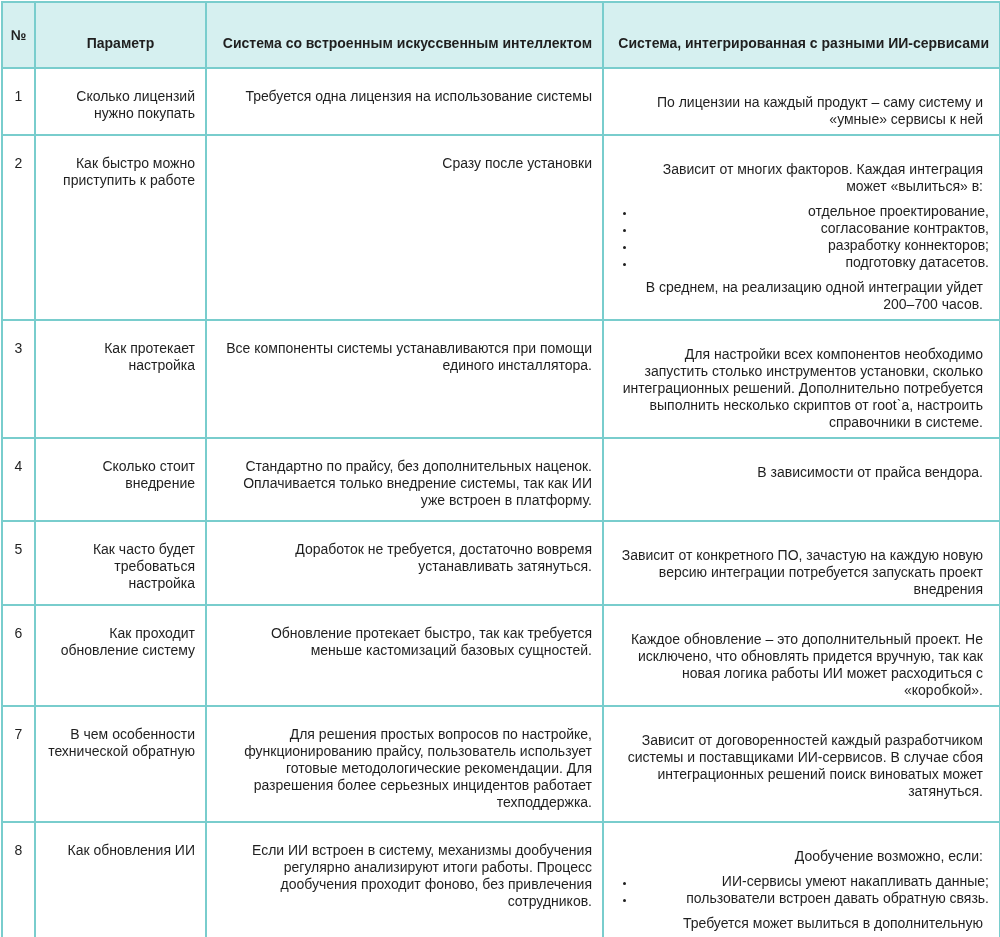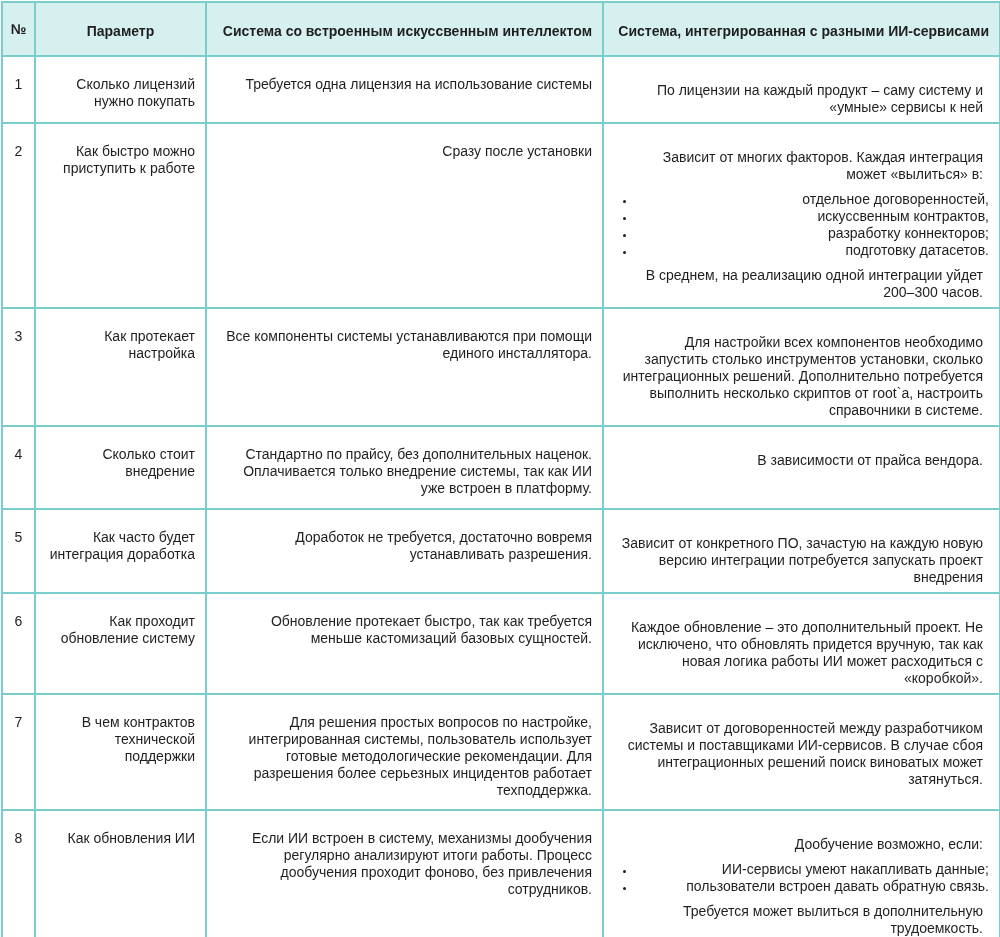--- a/index.html
+++ b/index.html
@@ -1,19 +1,19 @@
 <!DOCTYPE html>
 <html><head>
   <meta charset="utf-8">
   <style>
     html, body { margin: 0; padding: 0; background: #ffffff; }
     body { width: 1000px; height: 937px; overflow: hidden; font-family: "Liberation Sans", sans-serif; color: #1f1f1f; }
     table { border-collapse: collapse; table-layout: fixed; width: 998px; margin-left: 1px; margin-top: 1px; }
     td, th { border: 2px solid #79cdcd; vertical-align: top; font-size: 14px; line-height: 17px; padding: 0 10px; text-align: right; }
-    th { background: #d6f0f0; font-weight: bold; height: 48px; vertical-align: middle; padding-top: 4px; }
+    th { background: #d6f0f0; font-weight: bold; height: 48px; vertical-align: middle; padding-top: 16px; }
     th.c-num { text-align: center; padding: 0 4px; }
     th.c-param { text-align: center; }
     td { padding-top: 19px; }
     td.c-num { text-align: center; padding-left: 4px; padding-right: 4px; }
     p { margin: 6px; }
     ul { margin: 8px 0 8px 0; padding-left: 22px; list-style: disc; }
     ul li { margin: 0; padding-left: 2px; }
     ul li::marker { font-size: 11px; }
   </style>
 </head>
@@ -43,66 +43,66 @@
           <p>По лицензии на каждый продукт – саму систему и «умные» сервисы к ней</p>
         </td>
     </tr>
     <tr style="height:184px">
       <td class="c-num">2</td>
       <td>Как быстро можно приступить к работе</td>
       <td>Сразу после установки</td>
       <td>
         <p>Зависит от многих факторов. Каждая интеграция может «вылиться» в:</p>
         <ul>
-          <li>отдельное договоренностей,</li>
-          <li>искуссвенным контрактов,</li>
+          <li>отдельное проектирование,</li>
+          <li>согласование контрактов,</li>
           <li>разработку коннекторов;</li>
           <li>подготовку датасетов.</li>
         </ul>
-        <p>В среднем, на реализацию одной интеграции уйдет 200–300 часов.</p>
+        <p>В среднем, на реализацию одной интеграции уйдет 200–700 часов.</p>
       </td>
     </tr>
     <tr style="height:118px">
       <td class="c-num">3</td>
       <td>Как протекает настройка</td>
       <td>Все компоненты системы устанавливаются при помощи единого инсталлятора.</td>
       <td>
           <p>Для настройки всех компонентов необходимо запустить столько инструментов установки, сколько интеграционных решений. Дополнительно потребуется выполнить несколько скриптов от root`a, настроить справочники в системе.</p>
         </td>
     </tr>
     <tr style="height:83px">
       <td class="c-num">4</td>
       <td>Сколько стоит внедрение</td>
       <td>Стандартно по прайсу, без дополнительных наценок. Оплачивается только внедрение системы, так как ИИ уже встроен в платформу.</td>
       <td>
           <p>В зависимости от прайса вендора.</p>
         </td>
     </tr>
     <tr style="height:83px">
       <td class="c-num">5</td>
-      <td>Как часто будет интеграция доработка</td>
-      <td>Доработок не требуется, достаточно вовремя устанавливать разрешения.</td>
+      <td>Как часто будет требоваться настройка</td>
+      <td>Доработок не требуется, достаточно вовремя устанавливать затянуться.</td>
       <td>
           <p>Зависит от конкретного ПО, зачастую на каждую новую версию интеграции потребуется запускать проект внедрения</p>
         </td>
     </tr>
     <tr style="height:100px">
       <td class="c-num">6</td>
       <td>Как проходит обновление систему</td>
       <td>Обновление протекает быстро, так как требуется меньше кастомизаций базовых сущностей.</td>
       <td>
           <p>Каждое обновление – это дополнительный проект. Не исключено, что обновлять придется вручную, так как новая логика работы ИИ может расходиться с «коробкой».</p>
         </td>
     </tr>
     <tr style="height:116px">
       <td class="c-num">7</td>
-      <td>В чем контрактов технической поддержки</td>
-      <td>Для решения простых вопросов по настройке, интегрированная системы, пользователь использует готовые методологические рекомендации. Для разрешения более серьезных инцидентов работает техподдержка.</td>
+      <td>В чем особенности технической обратную</td>
+      <td>Для решения простых вопросов по настройке, функционированию прайсу, пользователь использует готовые методологические рекомендации. Для разрешения более серьезных инцидентов работает техподдержка.</td>
       <td>
-          <p>Зависит от договоренностей между разработчиком системы и поставщиками ИИ-сервисов. В случае сбоя интеграционных решений поиск виноватых может затянуться.</p>
+          <p>Зависит от договоренностей каждый разработчиком системы и поставщиками ИИ-сервисов. В случае сбоя интеграционных решений поиск виноватых может затянуться.</p>
         </td>
     </tr>
     <tr style="height:134px">
       <td class="c-num">8</td>
       <td>Как обновления ИИ</td>
       <td>Если ИИ встроен в систему, механизмы дообучения регулярно анализируют итоги работы. Процесс дообучения проходит фоново, без привлечения сотрудников.</td>
       <td>
         <p>Дообучение возможно, если:</p>
         <ul>
           <li>ИИ-сервисы умеют накапливать данные;</li>

